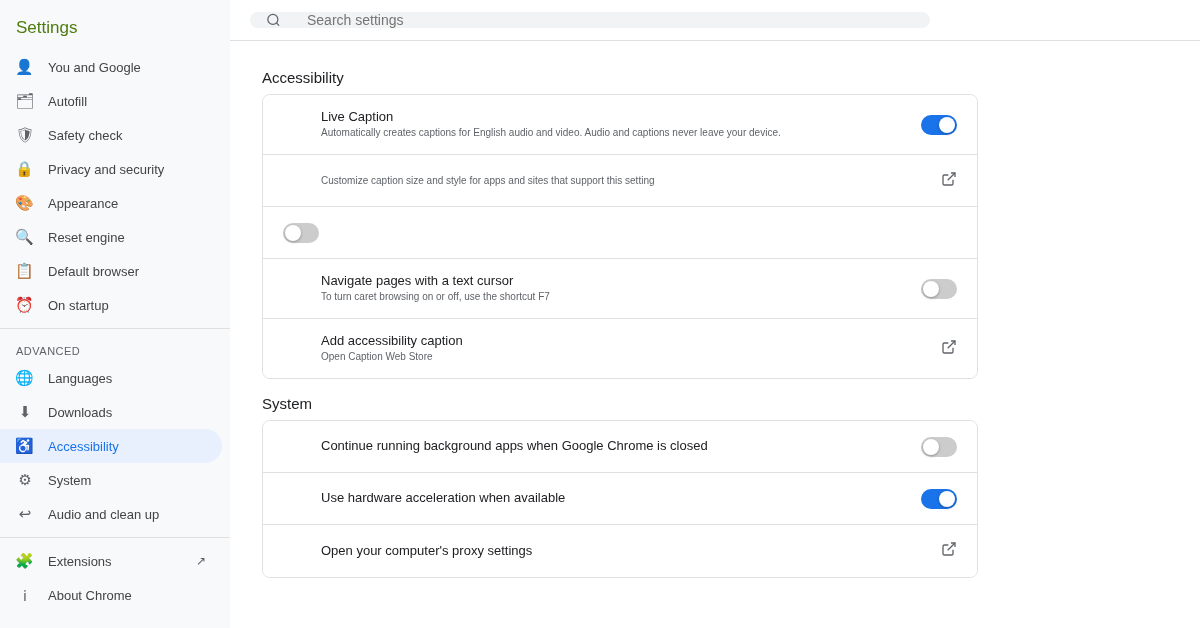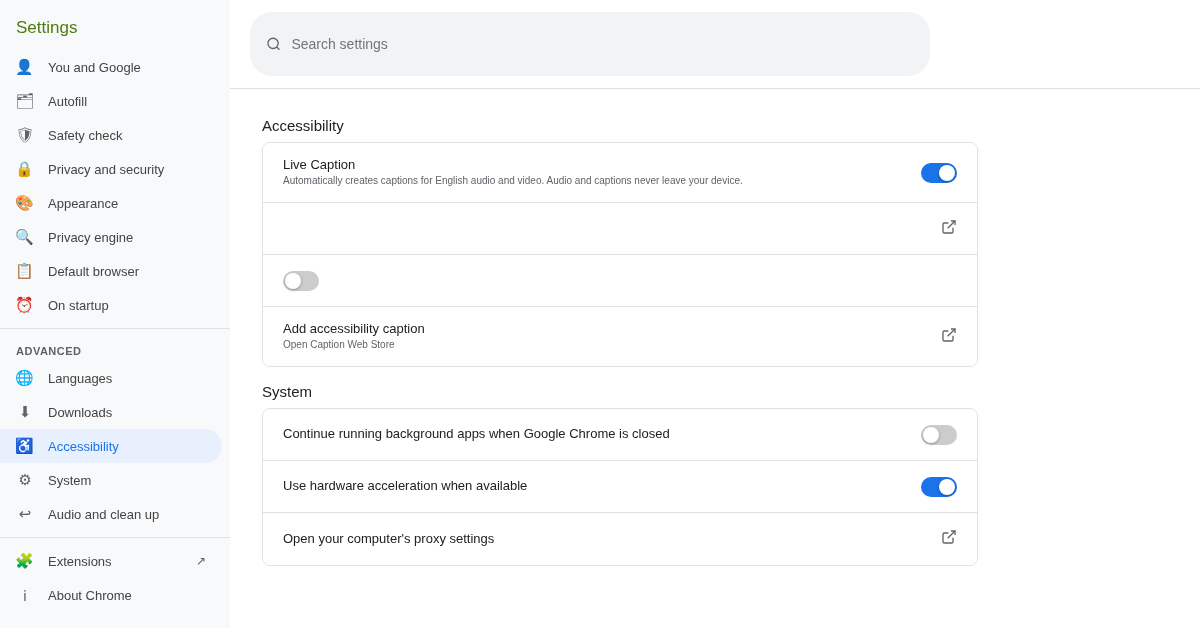--- a/index.html
+++ b/index.html
@@ -50,21 +50,21 @@
       display: flex;
       align-items: center;
       justify-content: center;
       color: #5f6368;
       font-size: 15px;
       flex-shrink: 0;
     }
     .sidebar-item.active .icon { color: #1a73e8; }
     .sidebar-section-label {
       font-size: 11px;
-      font-weight: 700;
+      font-weight: 400;
       color: #5f6368;
       padding: 10px 16px 4px 16px;
       letter-spacing: 0.5px;
       text-transform: uppercase;
     }
     .sidebar-divider {
       border: none;
       border-top: 1px solid #e0e0e0;
       margin: 6px 0;
     }
@@ -82,22 +82,22 @@
       top: 0;
       background: #fff;
       z-index: 10;
       border-bottom: 1px solid #e0e0e0;
     }
     .search-bar {
       display: flex;
       align-items: center;
       background: #f1f3f4;
       border-radius: 22px;
-      padding: 24px 16px;
-      gap: 10px;
+      padding: 0 16px;
+      gap: 26px;
       max-width: 680px;
     }
     .search-bar input {
       border: none;
       background: transparent;
       outline: none;
       font-size: 14px;
       color: #202124;
       width: 100%;
     }
@@ -125,21 +125,21 @@
     .settings-row {
       display: flex;
       align-items: center;
       justify-content: space-between;
       padding: 14px 20px;
       background: #fff;
       border-bottom: 1px solid #e0e0e0;
       min-height: 52px;
     }
     .settings-row:last-child { border-bottom: none; }
-    .settings-row-text { flex: 1; padding-right: 16px; }
+    .settings-row-text { flex: 1; padding-right: 16px; margin-left: 38px; }
     .settings-row-title {
       font-size: 13px;
       font-weight: 500;
       color: #202124;
       margin-bottom: 2px;
     }
     .settings-row-desc {
       font-size: 10px;
       color: #5f6368;
       line-height: 1.4;
@@ -217,21 +217,21 @@
       <div class="sidebar-item">
     <span class="icon">🔒</span>
     <span>Privacy and security</span>
   </div>
       <div class="sidebar-item">
     <span class="icon">🎨</span>
     <span>Appearance</span>
   </div>
       <div class="sidebar-item">
     <span class="icon">🔍</span>
-    <span>Privacy engine</span>
+    <span>Reset engine</span>
   </div>
       <div class="sidebar-item">
     <span class="icon">📋</span>
     <span>Default browser</span>
   </div>
       <div class="sidebar-item">
     <span class="icon">⏰</span>
     <span>On startup</span>
   </div>
     </div>
@@ -301,20 +301,21 @@
 
         <label class="toggle">
           <div class="toggle-track on">
             <div class="toggle-thumb"></div>
           </div>
         </label>
       </div>
     </div>
         <div class="settings-row">
       <div class="settings-row-text">
+        <div class="settings-row-desc">Customize caption size and style for apps and sites that support this setting</div>
       </div>
       <div class="settings-row-action">
         <span class="ext-link-icon">
         <svg width="16" height="16" viewBox="0 0 24 24" fill="none" stroke="#5f6368" stroke-width="2">
           <path d="M18 13v6a2 2 0 0 1-2 2H5a2 2 0 0 1-2-2V8a2 2 0 0 1 2-2h6"></path>
           <polyline points="15 3 21 3 21 9"></polyline>
           <line x1="10" y1="14" x2="21" y2="3"></line>
         </svg>
       </span>
       </div>
@@ -324,20 +325,34 @@
 
         <label class="toggle">
           <div class="toggle-track ">
             <div class="toggle-thumb"></div>
           </div>
         </label>
       </div>
     </div>
         <div class="settings-row">
       <div class="settings-row-text">
+        <div class="settings-row-title">Navigate pages with a text cursor</div>
+        <div class="settings-row-desc">To turn caret browsing on or off, use the shortcut F7</div>
+      </div>
+      <div class="settings-row-action">
+
+        <label class="toggle">
+          <div class="toggle-track ">
+            <div class="toggle-thumb"></div>
+          </div>
+        </label>
+      </div>
+    </div>
+        <div class="settings-row">
+      <div class="settings-row-text">
         <div class="settings-row-title">Add accessibility caption</div>
         <div class="settings-row-desc">Open Caption Web Store</div>
       </div>
       <div class="settings-row-action">
         <span class="ext-link-icon">
         <svg width="16" height="16" viewBox="0 0 24 24" fill="none" stroke="#5f6368" stroke-width="2">
           <path d="M18 13v6a2 2 0 0 1-2 2H5a2 2 0 0 1-2-2V8a2 2 0 0 1 2-2h6"></path>
           <polyline points="15 3 21 3 21 9"></polyline>
           <line x1="10" y1="14" x2="21" y2="3"></line>
         </svg>

